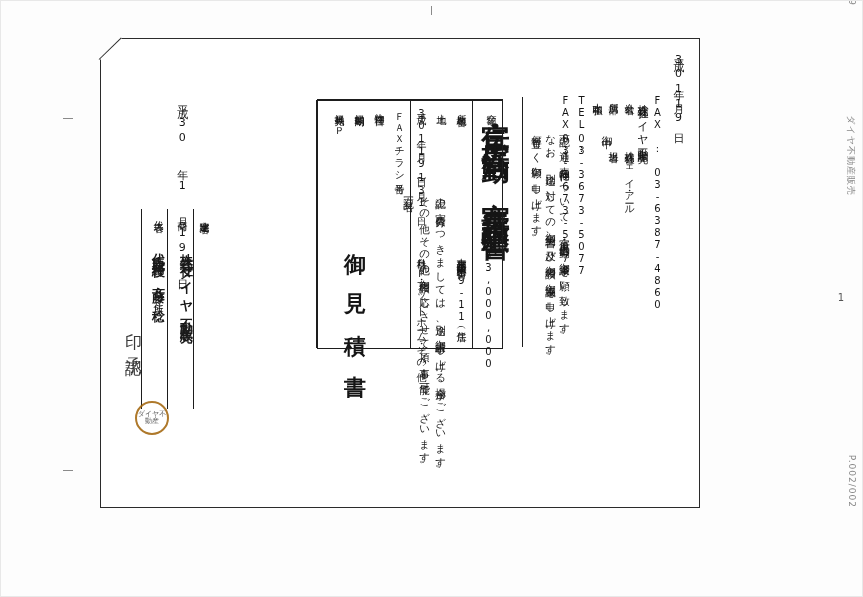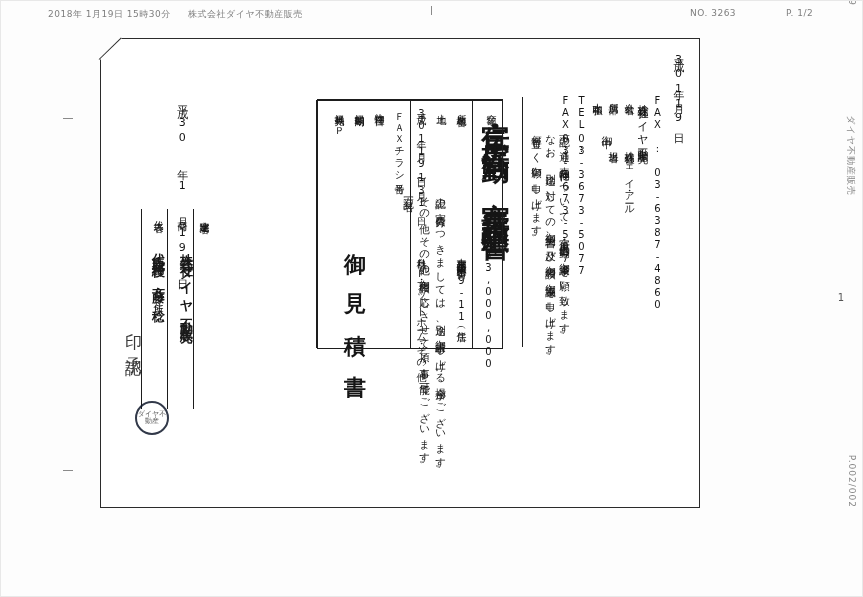--- a/index.html
+++ b/index.html
@@ -290,21 +290,21 @@
     writing-mode: vertical-rl;
     text-orientation: upright;
     white-space: nowrap;
     font-weight: bold;
     letter-spacing: 3px;
   }
   .stamp {
     position: absolute;
     width: 30px;
     height: 30px;
-    border: 2px solid #0f172a;
+    border: 2px solid #a16207;
     border-radius: 50%;
     color: #444;
     font-size: 7px;
     display: flex;
     align-items: center;
     justify-content: center;
     text-align: center;
     line-height: 1.05;
     opacity: 0.85;
   }
@@ -318,26 +318,20 @@
     color: #2a2a2a;
     letter-spacing: 2px;
     opacity: 0.92;
   }
 </style>
 </head>
 <body>
 
 <div id="page">
 
-  <div class="fax-band">
-    <span class="seg fax-date">2018年 1月19日 15時30分</span>
-    <span class="seg fax-from">株式会社ダイヤ不動産販売</span>
-    <span class="seg fax-no">NO. 3263</span>
-    <span class="seg fax-page">P. 1/2</span>
-  </div>
 
   <div class="tick tick-top"></div>
   <div class="tick tick-left"></div>
   <div class="tick tick-left2"></div>
 
   <div class="edge-strip">
     <span class="vtxt edge-top">2018/01/19</span>
     <span class="vtxt edge-mid">ダイヤ不動産販売</span>
     <span class="vtxt edge-bot">P.002/002</span>
     <span class="edge-mark">1</span>

